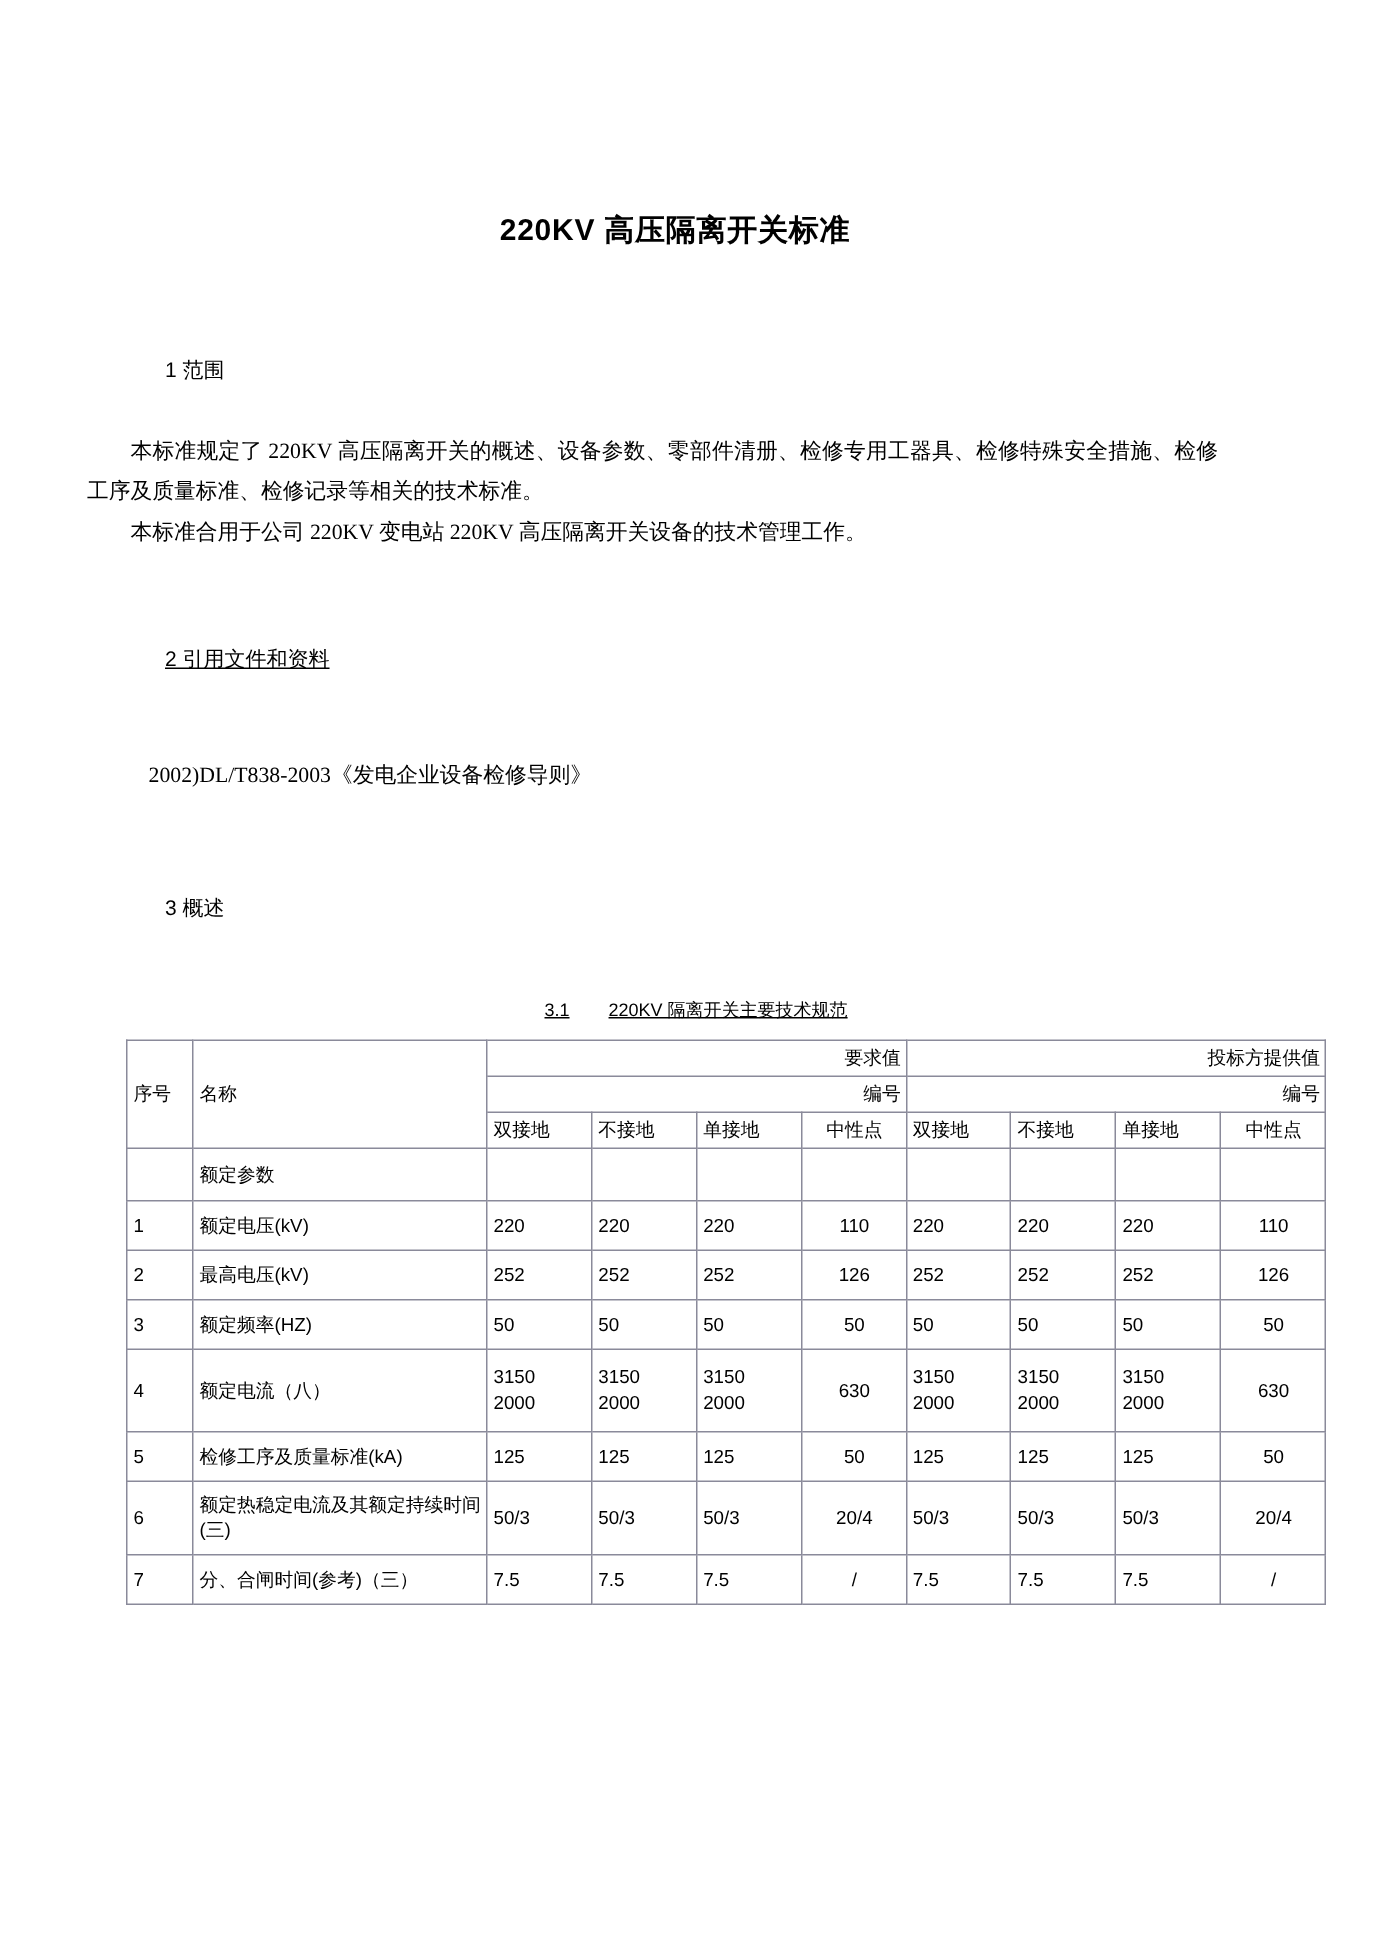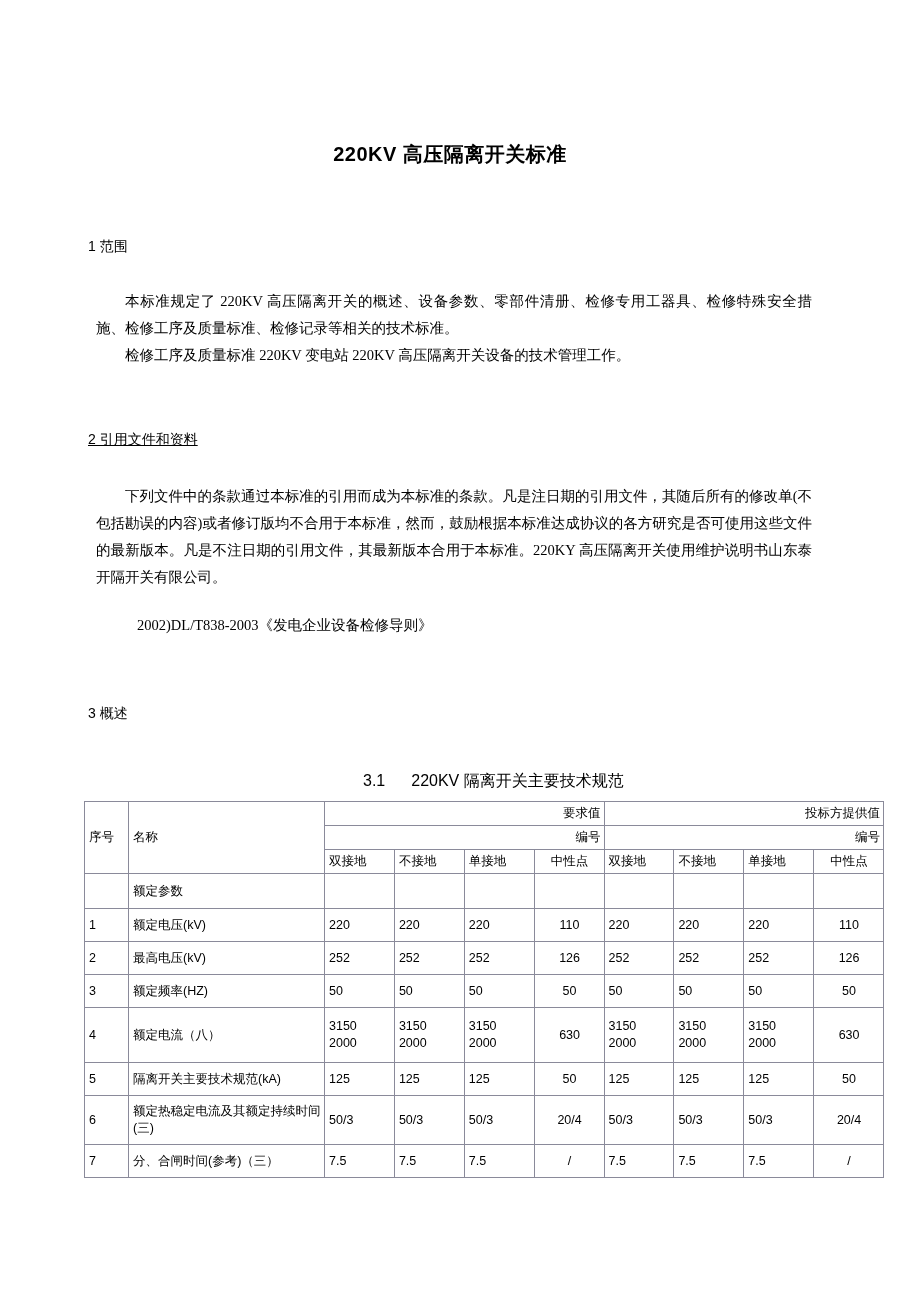--- a/index.html
+++ b/index.html
@@ -35,30 +35,30 @@
     padding-top: 140px;
     line-height: 28px;
   }
 
   
   .section-heading {
     font-family: "Liberation Sans", "DejaVu Sans", sans-serif;
     font-size: 14px;
     font-weight: normal;
     margin: 0;
-    padding-left: 88px;
+    padding-left: 110px;
     line-height: 20px;
   }
   .h-sec1 { padding-top: 68px; }
   .h-sec2 { padding-top: 60px; text-decoration: underline; }
   .h-sec3 { padding-top: 52px; }
 
   
   .body-block {
-    padding-left: 96px;
+    padding-left: 58px;
     padding-right: 88px;
     font-size: 14.5px;
     line-height: 27px;
     text-align: justify;
     text-justify: inter-character;
   }
   .body-block.sec1 { padding-top: 32px; }
   .body-block.sec2 { padding-top: 34px; }
   .para {
     margin: 0;
@@ -66,24 +66,25 @@
   }
   .para-ref {
     margin: 12px;
     text-indent: 2em;
     padding-top: 9px;
   }
 
   
   .table-caption {
     font-family: "Liberation Sans", "DejaVu Sans", sans-serif;
-    font-size: 16px;
+    font-size: 12px;
     padding-left: 363px;
     padding-top: 48px;
     line-height: 20px;
+    text-decoration: underline;
   }
   .caption-num { margin-right: 26px; }
 
   
   .table-wrap {
     padding-left: 84px;
     padding-right: 36px;
     padding-top: 10px;
   }
   table.spec {
@@ -117,27 +118,26 @@
 <body>
 
 <div class="page">
 
   <h1 class="doc-title">220KV 高压隔离开关标准</h1>
 
   <div class="section-heading h-sec1">1 范围</div>
 
   <div class="body-block sec1">
     <p class="para">本标准规定了 220KV 高压隔离开关的概述、设备参数、零部件清册、检修专用工器具、检修特殊安全措施、检修工序及质量标准、检修记录等相关的技术标准。</p>
-    <p class="para">检修工序及质量标准 220KV 变电站 220KV 高压隔离开关设备的技术管理工作。</p>
+    <p class="para">本标准合用于公司 220KV 变电站 220KV 高压隔离开关设备的技术管理工作。</p>
   </div>
 
   <div class="section-heading h-sec2">2 引用文件和资料</div>
 
   <div class="body-block sec2">
-    <p class="para">下列文件中的条款通过本标准的引用而成为本标准的条款。凡是注日期的引用文件，其随后所有的修改单(不包括勘误的内容)或者修订版均不合用于本标准，然而，鼓励根据本标准达成协议的各方研究是否可使用这些文件的最新版本。凡是不注日期的引用文件，其最新版本合用于本标准。220KY 高压隔离开关使用维护说明书山东泰开隔开关有限公司。</p>
     <p class="para-ref">2002)DL/T838-2003《发电企业设备检修导则》</p>
   </div>
 
   <div class="section-heading h-sec3">3 概述</div>
 
   <div class="table-caption">
     <span class="caption-num">3.1</span><span>220KV 隔离开关主要技术规范</span>
   </div>
 
   <div class="table-wrap">
@@ -222,21 +222,21 @@
             <td class="c-val cell-top two-line">3150<br>2000</td>
             <td class="c-val cell-top two-line">3150<br>2000</td>
             <td class="c-val-np cell-mid">630</td>
             <td class="c-val cell-top two-line">3150<br>2000</td>
             <td class="c-val cell-top two-line">3150<br>2000</td>
             <td class="c-val cell-top two-line">3150<br>2000</td>
             <td class="c-val-np cell-mid">630</td>
           </tr>
           <tr class="row-std">
             <td class="c-no cell-top">5</td>
-            <td class="c-name cell-mid">隔离开关主要技术规范(kA)</td>
+            <td class="c-name cell-mid">检修工序及质量标准(kA)</td>
             <td class="c-val cell-mid">125</td>
             <td class="c-val cell-mid">125</td>
             <td class="c-val cell-mid">125</td>
             <td class="c-val-np cell-mid">50</td>
             <td class="c-val cell-mid">125</td>
             <td class="c-val cell-mid">125</td>
             <td class="c-val cell-mid">125</td>
             <td class="c-val-np cell-mid">50</td>
           </tr>
           <tr class="row-tall">

